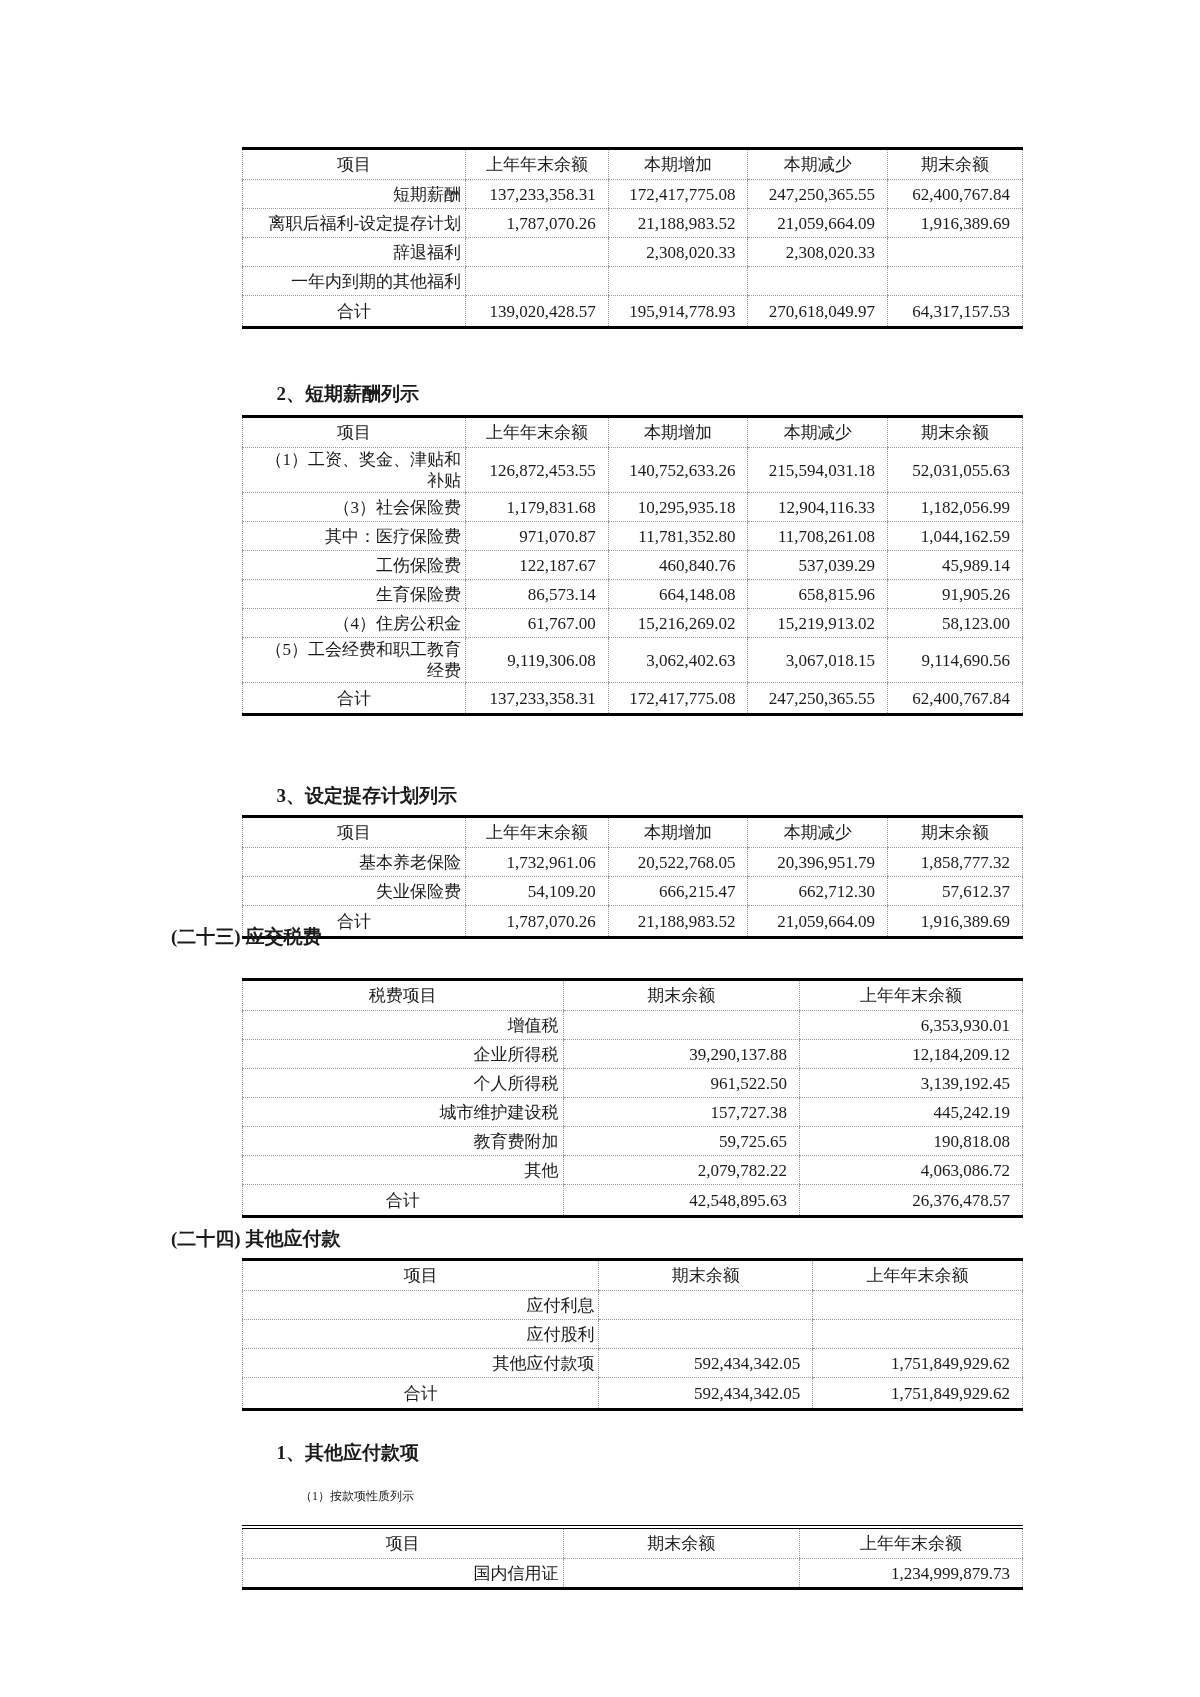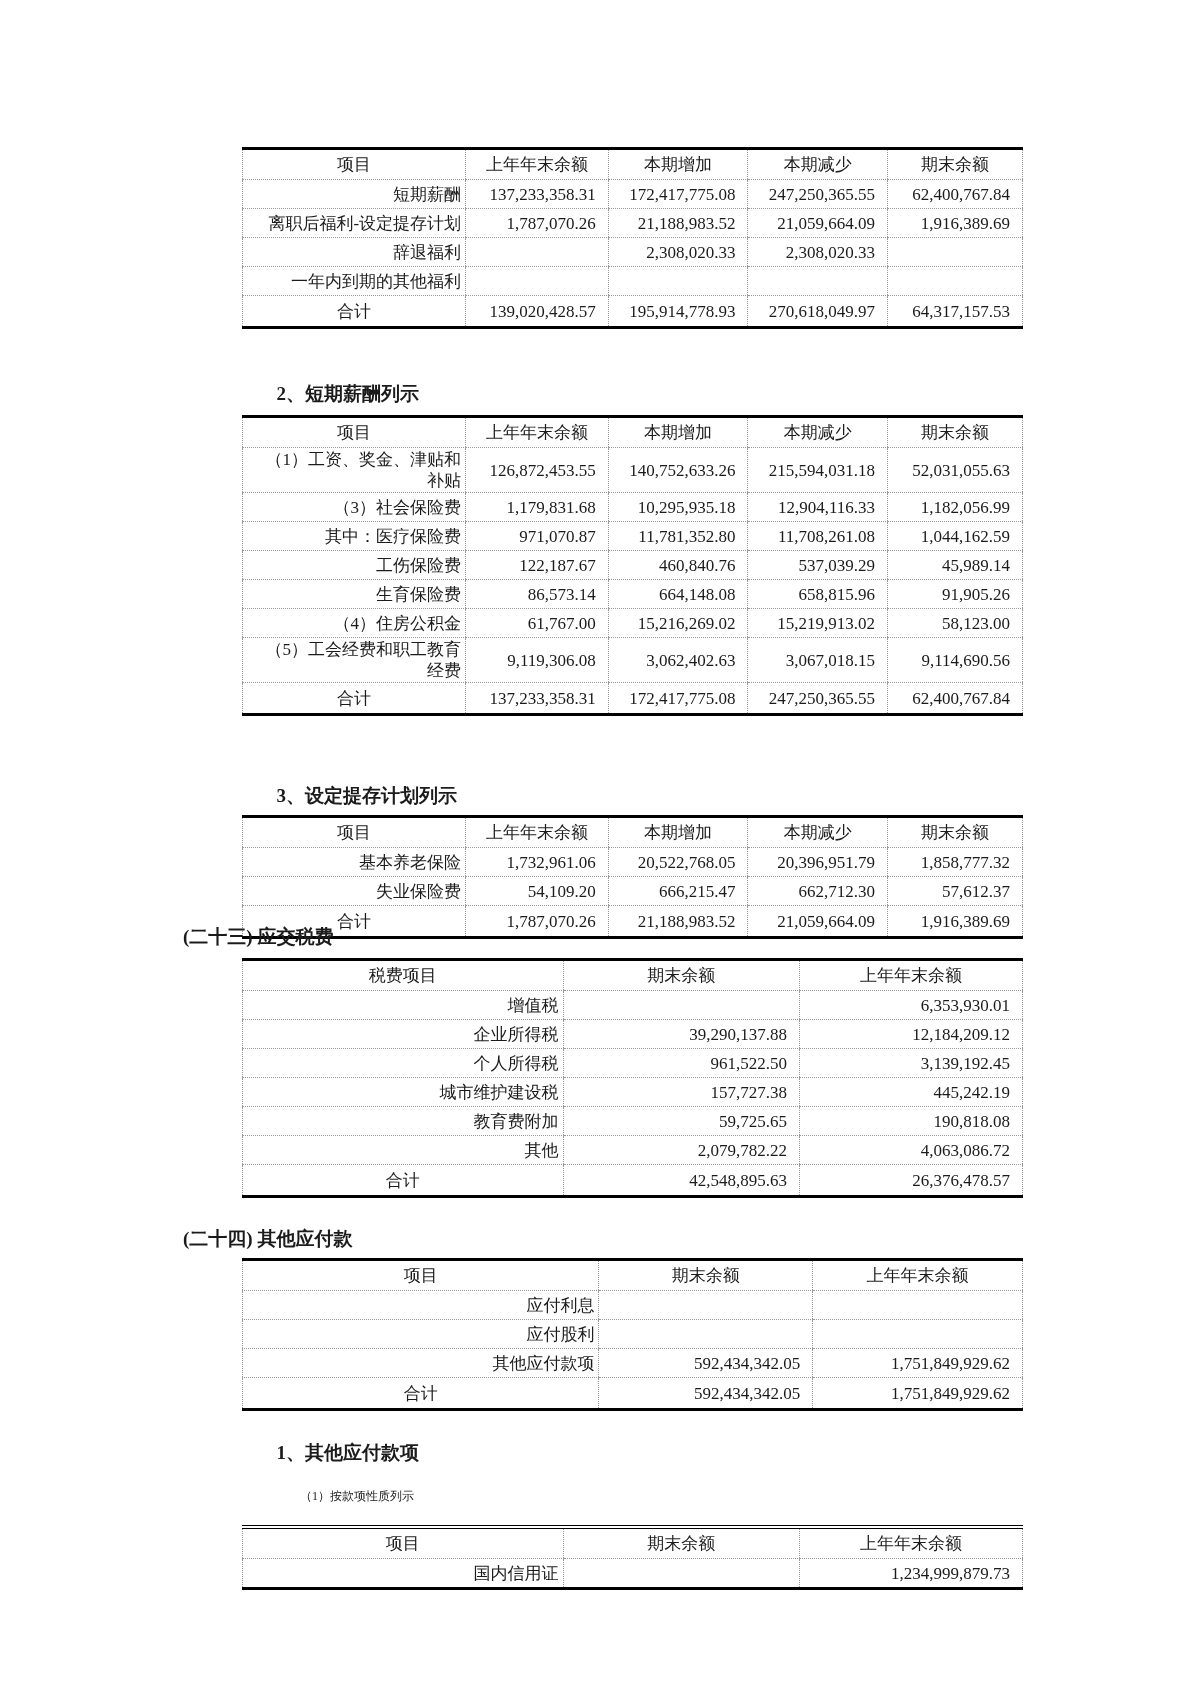--- a/index.html
+++ b/index.html
@@ -30,21 +30,21 @@
   }
   table.tbl th:first-child,table.tbl td:first-child{border-left:none;}
   table.tbl tbody tr:last-child td{border-bottom:none;}
   table.tbl td.lbl{text-align:right;padding-left:7px;}
   table.tbl td.lbl.total{text-align:center;padding-left:4px;height:28px;}
   table.tbl td.num{text-align:right;padding-right:12px;font-variant-numeric:tabular-nums;}
   
   .sec-heading{position:absolute;font-weight:bold;font-size:19px;white-space:nowrap;}
   .sec-heading .h-num{display:inline-block;width:57px;}
   .sub-heading{position:absolute;font-weight:normal;font-size:12px;white-space:nowrap;}
-  .left-heading{left:183px;}
+  .left-heading{left:171px;}
   .num-heading{left:248px;text-align:right;}
 </style>
 </head>
 <body>
 
 <div class="page">
 
   <table class="tbl" style="top:147px">
       <colgroup>
         <col style="width: 28.6%;">
@@ -225,21 +225,21 @@
           <td class="num">21,059,664.09</td>
           <td class="num">1,916,389.69</td>
         </tr>
       </tbody>
     </table>
 
   <div class="sec-heading left-heading" style="top:924px">
     <span class="h-title">(二十三) 应交税费</span>
   </div>
 
-  <table class="tbl" style="top:958px">
+  <table class="tbl" style="top:978px">
       <colgroup>
         <col style="width: 41.1%;">
         <col style="width: 30.3%;">
         <col style="width: 28.6%;">
       </colgroup>
       <thead>
         <tr>
           <th>税费项目</th>
           <th>期末余额</th>
           <th>上年年末余额</th>

